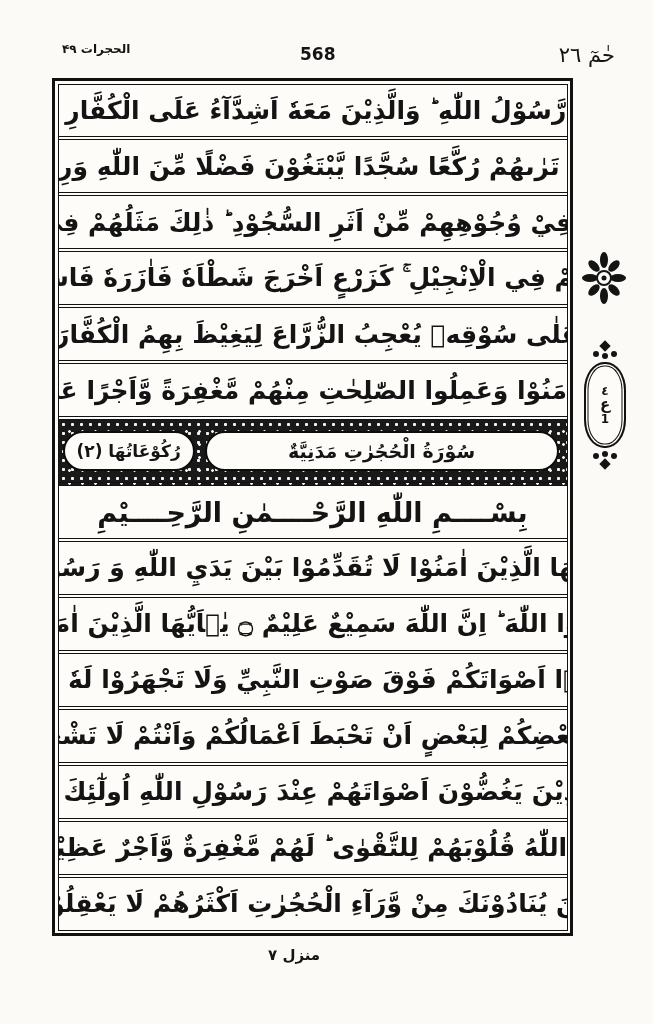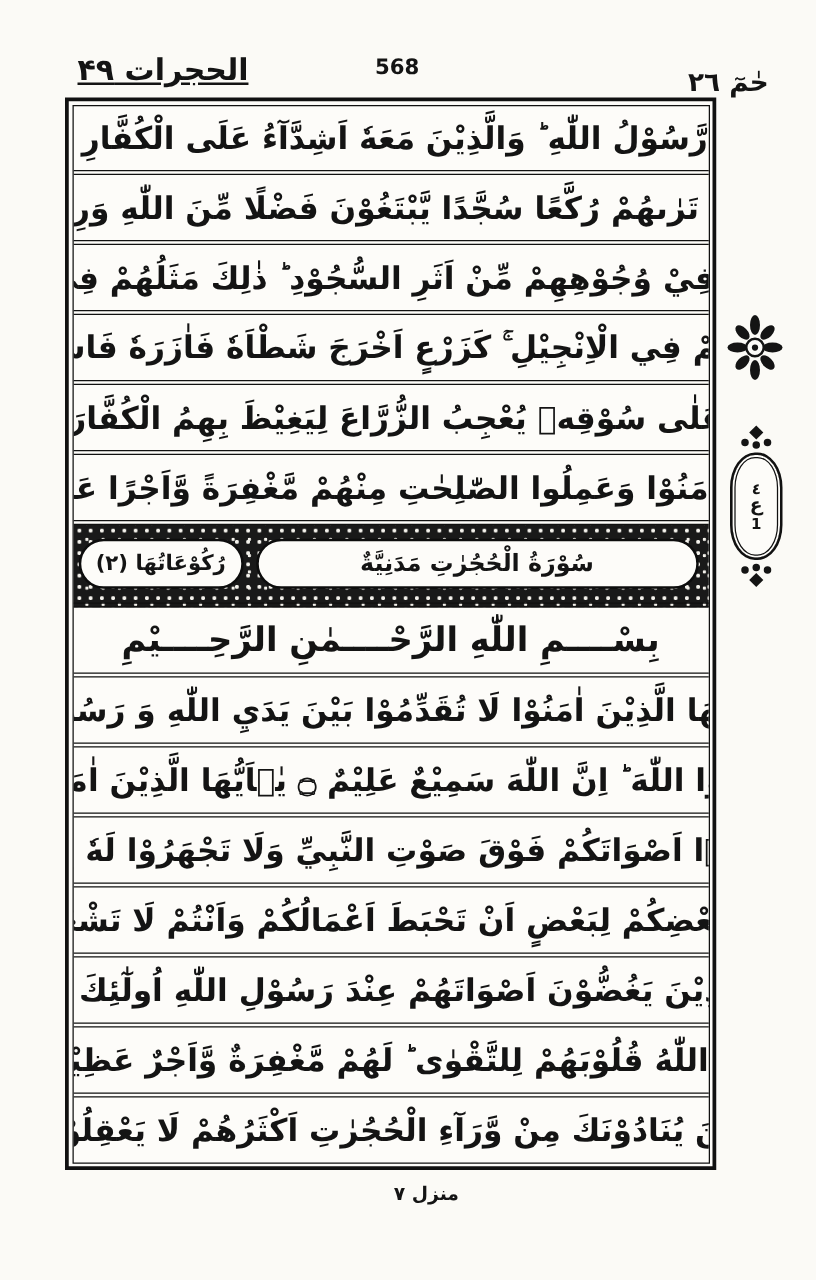--- a/index.html
+++ b/index.html
@@ -5,23 +5,23 @@
   * { margin:0; padding:0; box-sizing:border-box; }
   html,body { width:653px; height:1024px; overflow:hidden; }
   body {
     background:#fbfaf6;
     font-family:"DejaVu Sans", sans-serif;
     color:#141414;
     position:relative;
   }
   
   .header { position:absolute; top:36px; left:0; width:653px; height:40px; }
-  .hdr-juz   { position:absolute; right:38px;  top:18px;  font-size:21px; font-weight:bold;text-align:right; }
+  .hdr-juz   { position:absolute; right:38px;  top:7px;  font-size:21px; font-weight:normal;text-align:right; }
   .hdr-page  { position:absolute; left:300px;  top:8px;  font-size:17px; font-weight:bold; }
-  .hdr-surah { position:absolute; left:62px;   top:6px;  font-size:24px; font-weight:bold;text-decoration:underline; }
+  .hdr-surah { position:absolute; left:62px;   top:6px;  font-size:12px; font-weight:bold; }
 
   
   .frame {
     position:absolute; top:78px; left:52px; width:521px; height:858px;
     border:3.5px solid #111; padding:2.5px; background:#fdfcf9;
   }
   .frame-inner {
     border:1.5px solid #111; width:100%; height:100%;
     display:flex; flex-direction:column;
   }
@@ -64,21 +64,21 @@
     background:#fdfcf9; font-weight:bold; line-height:1.05;
   }
   .medallion span { font-size:12px; }
   .medallion .ain { font-size:15px; }
   .finial { position:absolute; left:592px; }
   .finial.top { top:340px; } .finial.bottom { top:450px; }
 
   
   .footer-catchword {
     position:absolute; top:946px; left:268px;
-    font-size:15px; font-weight:bold;margin-left:47px;
+    font-size:15px; font-weight:bold;
   }
 </style>
 </head>
 <body>
 
 <div class="header">
   <span class="hdr-juz">حٰمٓ ٢٦</span>
   <span class="hdr-page">568</span>
   <span class="hdr-surah">الحجرات ۴۹</span>
 </div>

